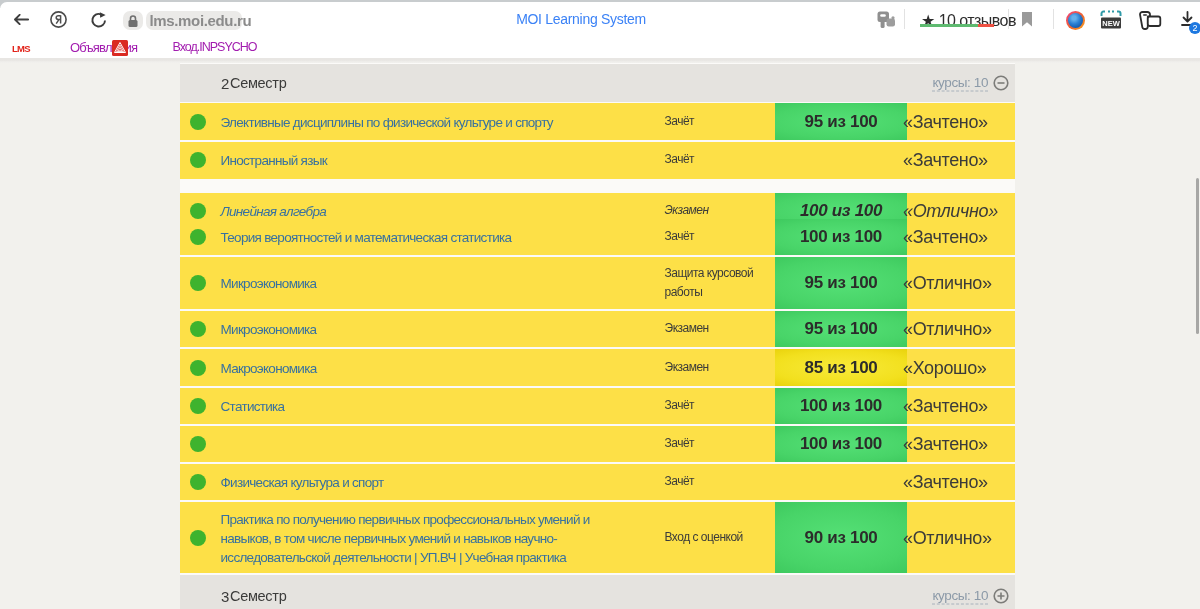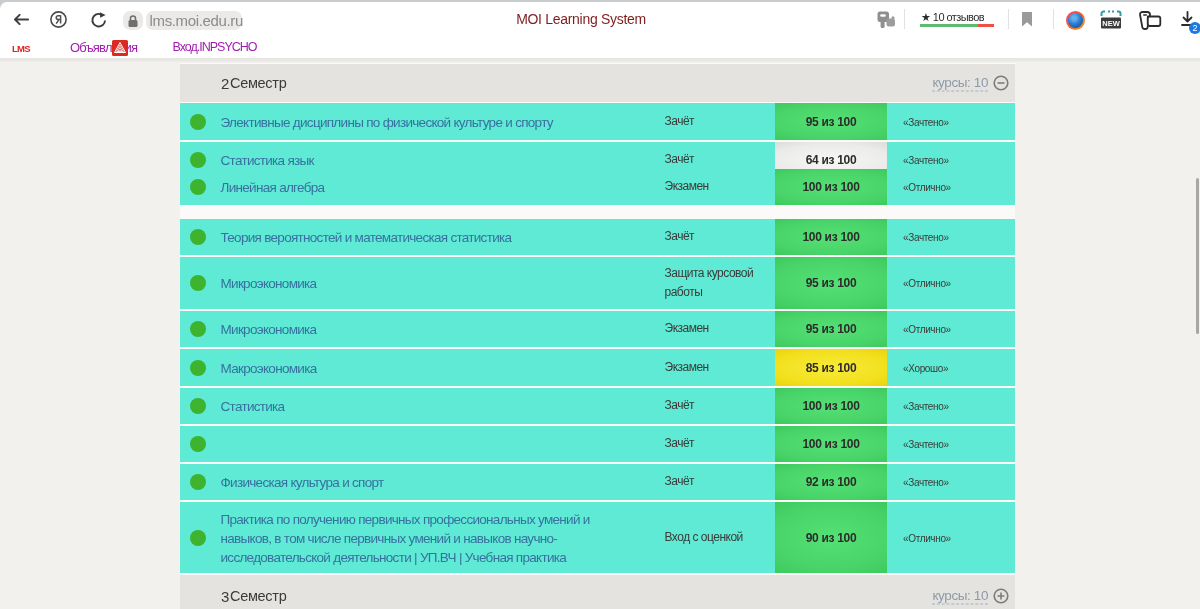--- a/index.html
+++ b/index.html
@@ -6,43 +6,43 @@
   html,body { width:1200px; height:609px; overflow:hidden; background:#fff;
     font-family:"Liberation Sans", sans-serif; }
   .abs { position:absolute; }
   
   #topline { position:absolute; left:0; top:0; width:1200px; height:1.5px; background:#c8ccce; }
   #corner { position:absolute; left:0; top:0; width:7px; height:8px; background:#c8ccce; }
   #cornerin { position:absolute; left:0; top:1.5px; width:14px; height:14px; background:#fff; border-top-left-radius:7px; }
   #toolbar { position:absolute; left:0; top:2px; width:1200px; height:36px; background:#fff; }
   #bookmarks { position:absolute; left:0; top:38px; width:1200px; height:20px; background:#fff; }
   #bmshadow { position:absolute; left:0; top:0; width:1200px; height:4.5px; background:linear-gradient(#e8e6e3 0 45%, #efeeeb 75%, #f2f1ed 100%); z-index:3; }
-  .pill { position:absolute; background:#ebeae8; border-radius:7px; top:11px; height:19px; }
+  .pill { position:absolute; background:#ebeae8; border-radius:7px; top:11px; height:19px;font-weight:bold; }
   #urltext { color:#8b8b8b; font-size:15px; line-height:19px; padding-left:4px; letter-spacing:-0.35px;}
   #title { position:absolute; top:11px; left:481px; width:200px; text-align:center;
-    font-size:14px; letter-spacing:-0.3px; color:#7f1d1d; }
+    font-size:14px; letter-spacing:-0.3px; color:#3b82f6; }
   .sep { position:absolute; top:9px; width:1px; height:20px; background:#e2e2e2; }
-  #reviews { position:absolute; left:921px; top:11px; font-size:11px; letter-spacing:-0.55px; color:#2d2d2d; }
+  #reviews { position:absolute; left:921px; top:11px; font-size:16px; letter-spacing:-0.55px; color:#2d2d2d; }
   #revbar  { position:absolute; left:920px; top:24px; width:74px; height:2.5px; background:linear-gradient(to right,#5eba70 0 78%,#ee5042 78% 100%); }
   .bmtext { font-size:13px; letter-spacing:-0.8px; color:#a21caf; position:absolute; top:2px;margin-left:36px; }
   #lmslogo { position:absolute; left:12px; top:5px; color:#e2231a; font-size:9.5px; font-weight:bold; letter-spacing:-0.7px; }
   
   #page { position:absolute; left:0; top:58px; width:1200px; height:551px; background:#f2f1ed; }
   #tablecol { position:absolute; left:180px; top:4.5px; width:835px; height:546.5px; background:#fbfaf8; }
-  .trow { position:absolute; left:0; width:835px; background:#5eead4; }
+  .trow { position:absolute; left:0; width:835px; background:#fde047; }
   .thead { position:absolute; left:0; width:835px; background:#e5e3df; }
   .dot { position:absolute; left:10px; top:50%; margin-top:-8px; width:16px; height:16px; border-radius:50%; background:#3eb32e; }
   .cname { position:absolute; left:40.5px; top:50%; transform:translateY(-50%); font-size:13.5px; letter-spacing:-0.7px; line-height:19px; color:#38719f; white-space:nowrap; }
   .exam { position:absolute; left:484.5px; top:50%; transform:translateY(-50%); font-size:12px; letter-spacing:-0.5px; line-height:19.5px; color:#3b3b3a; white-space:nowrap; }
-  .score { position:absolute; left:595px; top:0; bottom:0; width:112px; display:flex; align-items:center; justify-content:center;
-     font-size:12px; letter-spacing:-0.3px; font-weight:bold; color:#2c2c2b; }
+  .score { position:absolute; left:595px; top:0; bottom:0; width:132px; display:flex; align-items:center; justify-content:center;
+     font-size:17px; letter-spacing:-0.3px; font-weight:bold; color:#2c2c2b; }
   .g { background:radial-gradient(ellipse 95% 80% at 50% 50%, #55e076 0%, #48d468 55%, #37c258 100%); }
   .w { background:radial-gradient(ellipse 95% 80% at 50% 50%, #f7f7f6 0%, #ebebea 55%, #d2d1cf 100%); }
   .y { background:radial-gradient(ellipse 95% 80% at 50% 50%, #f8ea39 0%, #f2e01e 55%, #e3c900 100%); }
-  .grade { position:absolute; left:723px; top:50%; transform:translateY(-50%); font-size:10px; letter-spacing:-0.35px; color:#3b3b3a; }
+  .grade { position:absolute; left:723px; top:50%; transform:translateY(-50%); font-size:18px; letter-spacing:-0.35px; color:#3b3b3a; }
   .hnum { position:absolute; left:41px; top:50%; transform:translateY(-50%); font-size:15px; color:#3b3b3a;}
   .hsem { position:absolute; left:50px; top:50%; transform:translateY(-50%); font-size:14.5px; letter-spacing:-0.3px; color:#3b3b3a;}
   .kursy { position:absolute; right:27px; top:50%; transform:translateY(-50%); font-size:13.5px; letter-spacing:-0.4px; color:#8c9aa8;
      border-bottom:1px dashed #a8b2bc; padding-bottom:1px;}
   .circbtn { position:absolute; right:6.5px; top:50%; margin-top:-8px; }
   #thumb { position:absolute; left:1196px; top:120px; width:3px; height:156px; background:#a7a7a5; border-radius:2px; z-index:4; }
 </style>
 </head>
 <body>
 <div id="toolbar"></div>
@@ -144,26 +144,25 @@
     </div>
     <div class="trow" style="top:40.7px;height:37px;">
       <div class="dot"></div>
       <div class="cname">Элективные дисциплины по физической культуре и спорту</div>
       <div class="exam">Зачёт</div>
       <div class="score g">95 из 100</div>
       <div class="grade">«Зачтено»</div>
     </div>
     <div class="trow" style="top:79.7px;height:36.6px;">
       <div class="dot"></div>
-      <div class="cname">Статистика язык</div>
-      <div class="exam">Зачёт</div>
-      <div class="score w">64 из 100</div>
-      <div class="grade">«Зачтено»</div>
-    </div>
-    <div class="trow" style="top:106px;height:36.5px;">
+      <div class="cname">Иностранный язык</div>
+      <div class="exam">Зачёт</div>
+      <div class="grade">«Зачтено»</div>
+    </div>
+    <div class="trow" style="top:130px;height:36.5px;font-style:italic;">
       <div class="dot"></div>
       <div class="cname">Линейная алгебра</div>
       <div class="exam">Экзамен</div>
       <div class="score g">100 из 100</div>
       <div class="grade">«Отлично»</div>
     </div>
     <div class="trow" style="top:156.8px;height:35.7px;">
       <div class="dot"></div>
       <div class="cname">Теория вероятностей и математическая статистика</div>
       <div class="exam">Зачёт</div>
@@ -201,21 +200,20 @@
     <div class="trow" style="top:363.8px;height:36px;">
       <div class="dot"></div>
       <div class="exam">Зачёт</div>
       <div class="score g">100 из 100</div>
       <div class="grade">«Зачтено»</div>
     </div>
     <div class="trow" style="top:401.8px;height:36.1px;">
       <div class="dot"></div>
       <div class="cname">Физическая культура и спорт</div>
       <div class="exam">Зачёт</div>
-      <div class="score g">92 из 100</div>
       <div class="grade">«Зачтено»</div>
     </div>
     <div class="trow" style="top:439.9px;height:70.6px;">
       <div class="dot"></div>
       <div class="cname">Практика по получению первичных профессиональных умений и<br>навыков, в том числе первичных умений и навыков научно-<br>исследовательской деятельности | УП.ВЧ | Учебная практика</div>
       <div class="exam">Вход с оценкой</div>
       <div class="score g">90 из 100</div>
       <div class="grade">«Отлично»</div>
     </div>
 

